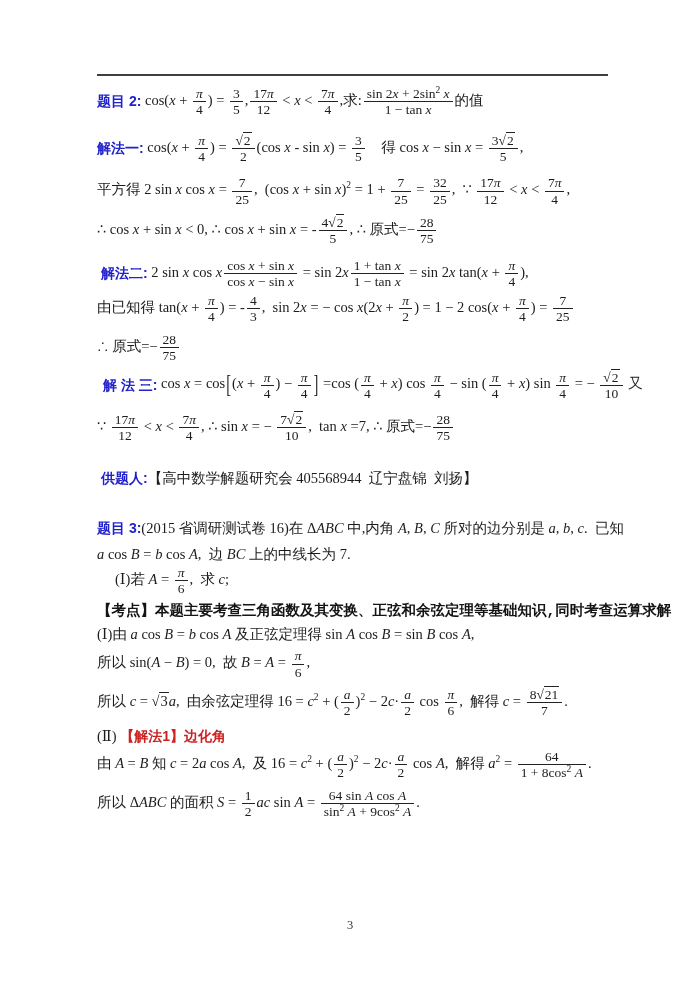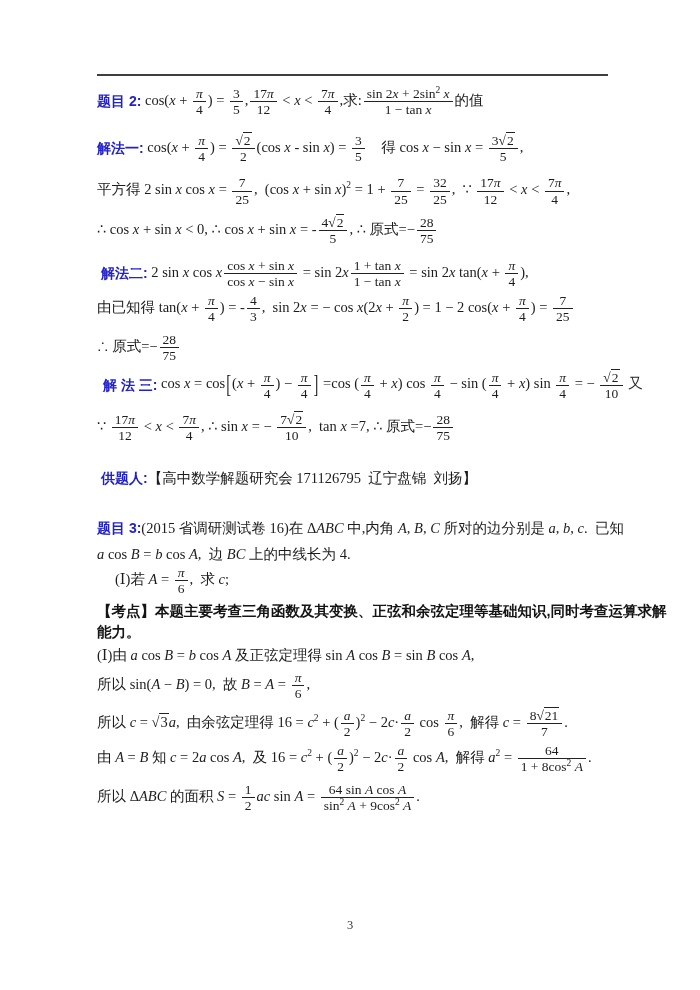--- a/index.html
+++ b/index.html
@@ -11,21 +11,21 @@
   .rule{border-top:2.5px solid #3f3f3f;height:0;margin-bottom:9px;}
   .line{display:block;white-space:nowrap;font-size:14.5px;line-height:1.35;}
   .line > span{vertical-align:middle;}
   .seg{white-space:pre;}
   .seg-m, .seg-zh{font-family:"Liberation Serif","DejaVu Serif",serif;}
   .seg-blue{color:var(--accent-blue,#2222CC);font-weight:700;
     font-family:"Liberation Sans","DejaVu Sans",sans-serif;font-size:14px;}
   .seg-red{color:var(--accent-red,#CC2222);font-weight:700;
     font-family:"Liberation Sans","DejaVu Sans",sans-serif;font-size:14px;}
   .seg-boldzh{font-weight:700;color:#141414;
-    font-family:Liberation Sans, sans-serif;font-size:14.5px;}
+    font-family:Liberation Mono, monospace;font-size:14.5px;}
   .t{white-space:pre;}
   .it{font-style:italic;}
   .frac{display:inline-block;vertical-align:middle;text-align:center;margin:1px 2px;font-size:13.5px;}
   .frac .num{display:block;border-bottom:1px solid #222;padding:0 3px;line-height:1.12;}
   .frac .den{display:block;padding:0 3px;line-height:1.12;}
   .sqrt{white-space:nowrap;}
   .sqrt .rad{border-top:1px solid #222;padding:0 1px;}
   sup{font-size:9.5px;line-height:0;vertical-align:super;white-space:pre;}
   .bigbr{display:inline-block;transform:scaleY(1.8);vertical-align:middle;margin:0 1px;}
   .footer{position:absolute;left:0;right:0;top:918px;text-align:center;
@@ -39,27 +39,27 @@
   <div id="doc">
       <div class="line" style="margin-top: 8px;"><span class="seg seg-blue">题目 2:</span><span class="seg seg-m"><span class="t"> cos(</span><span class="it">x</span><span class="t"> + </span><span class="frac"><span class="num"><span class="it">π</span></span><span class="den"><span class="t">4</span></span></span><span class="t">) = </span><span class="frac"><span class="num"><span class="t">3</span></span><span class="den"><span class="t">5</span></span></span><span class="t">,</span><span class="frac"><span class="num"><span class="t">17</span><span class="it">π</span></span><span class="den"><span class="t">12</span></span></span><span class="t"> &lt; </span><span class="it">x</span><span class="t"> &lt; </span><span class="frac"><span class="num"><span class="t">7</span><span class="it">π</span></span><span class="den"><span class="t">4</span></span></span><span class="t">,求:</span><span class="frac"><span class="num"><span class="t">sin 2</span><span class="it">x</span><span class="t"> + 2sin</span><sup>2</sup><span class="t"> </span><span class="it">x</span></span><span class="den"><span class="t">1 − tan </span><span class="it">x</span></span></span><span class="t">的值</span></span></div>
       <div class="line" style="margin-top: 14px;"><span class="seg seg-blue">解法一:</span><span class="seg seg-m"><span class="t"> cos(</span><span class="it">x</span><span class="t"> + </span><span class="frac"><span class="num"><span class="it">π</span></span><span class="den"><span class="t">4</span></span></span><span class="t">) = </span><span class="frac"><span class="num"><span class="sqrt"><span class="rsign">√</span><span class="rad">2</span></span></span><span class="den"><span class="t">2</span></span></span><span class="t">(cos </span><span class="it">x</span><span class="t"> - sin </span><span class="it">x</span><span class="t">) = </span><span class="frac"><span class="num"><span class="t">3</span></span><span class="den"><span class="t">5</span></span></span><span class="t">    得 cos </span><span class="it">x</span><span class="t"> − sin </span><span class="it">x</span><span class="t"> = </span><span class="frac"><span class="num"><span class="t">3</span><span class="sqrt"><span class="rsign">√</span><span class="rad">2</span></span></span><span class="den"><span class="t">5</span></span></span><span class="t">,</span></span></div>
       <div class="line" style="margin-top: 9px;"><span class="seg seg-m"><span class="t">平方得 2 sin </span><span class="it">x</span><span class="t"> cos </span><span class="it">x</span><span class="t"> = </span><span class="frac"><span class="num"><span class="t">7</span></span><span class="den"><span class="t">25</span></span></span><span class="t">,  (cos </span><span class="it">x</span><span class="t"> + sin </span><span class="it">x</span><span class="t">)</span><sup>2</sup><span class="t"> = 1 + </span><span class="frac"><span class="num"><span class="t">7</span></span><span class="den"><span class="t">25</span></span></span><span class="t"> = </span><span class="frac"><span class="num"><span class="t">32</span></span><span class="den"><span class="t">25</span></span></span><span class="t">,  ∵ </span><span class="frac"><span class="num"><span class="t">17</span><span class="it">π</span></span><span class="den"><span class="t">12</span></span></span><span class="t"> &lt; </span><span class="it">x</span><span class="t"> &lt; </span><span class="frac"><span class="num"><span class="t">7</span><span class="it">π</span></span><span class="den"><span class="t">4</span></span></span><span class="t">,</span></span></div>
       <div class="line" style="margin-top: 6px;"><span class="seg seg-m"><span class="t">∴ cos </span><span class="it">x</span><span class="t"> + sin </span><span class="it">x</span><span class="t"> &lt; 0, ∴ cos </span><span class="it">x</span><span class="t"> + sin </span><span class="it">x</span><span class="t"> = -</span><span class="frac"><span class="num"><span class="t">4</span><span class="sqrt"><span class="rsign">√</span><span class="rad">2</span></span></span><span class="den"><span class="t">5</span></span></span><span class="t">, ∴ 原式=−</span><span class="frac"><span class="num"><span class="t">28</span></span><span class="den"><span class="t">75</span></span></span></span></div>
       <div class="line" style="margin-top: 10px; padding-left: 4px;"><span class="seg seg-blue">解法二:</span><span class="seg seg-m"><span class="t"> 2 sin </span><span class="it">x</span><span class="t"> cos </span><span class="it">x</span><span class="frac"><span class="num"><span class="t">cos </span><span class="it">x</span><span class="t"> + sin </span><span class="it">x</span></span><span class="den"><span class="t">cos </span><span class="it">x</span><span class="t"> − sin </span><span class="it">x</span></span></span><span class="t"> = sin 2</span><span class="it">x</span><span class="frac"><span class="num"><span class="t">1 + tan </span><span class="it">x</span></span><span class="den"><span class="t">1 − tan </span><span class="it">x</span></span></span><span class="t"> = sin 2</span><span class="it">x</span><span class="t"> tan(</span><span class="it">x</span><span class="t"> + </span><span class="frac"><span class="num"><span class="it">π</span></span><span class="den"><span class="t">4</span></span></span><span class="t">),</span></span></div>
       <div class="line" style="margin-top: 2px;"><span class="seg seg-m"><span class="t">由已知得 tan(</span><span class="it">x</span><span class="t"> + </span><span class="frac"><span class="num"><span class="it">π</span></span><span class="den"><span class="t">4</span></span></span><span class="t">) = -</span><span class="frac"><span class="num"><span class="t">4</span></span><span class="den"><span class="t">3</span></span></span><span class="t">,  sin 2</span><span class="it">x</span><span class="t"> = − cos </span><span class="it">x</span><span class="t">(2</span><span class="it">x</span><span class="t"> + </span><span class="frac"><span class="num"><span class="it">π</span></span><span class="den"><span class="t">2</span></span></span><span class="t">) = 1 − 2 cos(</span><span class="it">x</span><span class="t"> + </span><span class="frac"><span class="num"><span class="it">π</span></span><span class="den"><span class="t">4</span></span></span><span class="t">) = </span><span class="frac"><span class="num"><span class="t">7</span></span><span class="den"><span class="t">25</span></span></span></span></div>
       <div class="line" style="margin-top: 6px;"><span class="seg seg-m"><span class="t">∴ 原式=−</span><span class="frac"><span class="num"><span class="t">28</span></span><span class="den"><span class="t">75</span></span></span></span></div>
       <div class="line" style="margin-top: 4px; padding-left: 6px;"><span class="seg seg-blue">解 法 三:</span><span class="seg seg-m"><span class="t"> cos </span><span class="it">x</span><span class="t"> = cos</span><span class="bigbr">[</span><span class="t">(</span><span class="it">x</span><span class="t"> + </span><span class="frac"><span class="num"><span class="it">π</span></span><span class="den"><span class="t">4</span></span></span><span class="t">) − </span><span class="frac"><span class="num"><span class="it">π</span></span><span class="den"><span class="t">4</span></span></span><span class="bigbr">]</span><span class="t"> =cos (</span><span class="frac"><span class="num"><span class="it">π</span></span><span class="den"><span class="t">4</span></span></span><span class="t"> + </span><span class="it">x</span><span class="t">) cos </span><span class="frac"><span class="num"><span class="it">π</span></span><span class="den"><span class="t">4</span></span></span><span class="t"> − sin (</span><span class="frac"><span class="num"><span class="it">π</span></span><span class="den"><span class="t">4</span></span></span><span class="t"> + </span><span class="it">x</span><span class="t">) sin </span><span class="frac"><span class="num"><span class="it">π</span></span><span class="den"><span class="t">4</span></span></span><span class="t"> = − </span><span class="frac"><span class="num"><span class="sqrt"><span class="rsign">√</span><span class="rad">2</span></span></span><span class="den"><span class="t">10</span></span></span><span class="t"> 又</span></span></div>
       <div class="line" style="margin-top: 9px;"><span class="seg seg-m"><span class="t">∵ </span><span class="frac"><span class="num"><span class="t">17</span><span class="it">π</span></span><span class="den"><span class="t">12</span></span></span><span class="t"> &lt; </span><span class="it">x</span><span class="t"> &lt; </span><span class="frac"><span class="num"><span class="t">7</span><span class="it">π</span></span><span class="den"><span class="t">4</span></span></span><span class="t">, ∴ sin </span><span class="it">x</span><span class="t"> = − </span><span class="frac"><span class="num"><span class="t">7</span><span class="sqrt"><span class="rsign">√</span><span class="rad">2</span></span></span><span class="den"><span class="t">10</span></span></span><span class="t">,  tan </span><span class="it">x</span><span class="t"> =7, ∴ 原式=−</span><span class="frac"><span class="num"><span class="t">28</span></span><span class="den"><span class="t">75</span></span></span></span></div>
-      <div class="line" style="margin-top: 24px; padding-left: 4px;"><span class="seg seg-blue">供题人:</span><span class="seg seg-zh">【高中数学解题研究会 171126795  辽宁盘锦  刘扬】</span></div>
+      <div class="line" style="margin-top: 24px; padding-left: 4px;"><span class="seg seg-blue">供题人:</span><span class="seg seg-zh">【高中数学解题研究会 405568944  辽宁盘锦  刘扬】</span></div>
       <div class="line" style="margin-top: 30px;"><span class="seg seg-blue">题目 3:</span><span class="seg seg-m"><span class="t">(2015 省调研测试卷 16)在 Δ</span><span class="it">ABC</span><span class="t"> 中,内角 </span><span class="it">A</span><span class="t">, </span><span class="it">B</span><span class="t">, </span><span class="it">C</span><span class="t"> 所对的边分别是 </span><span class="it">a</span><span class="t">, </span><span class="it">b</span><span class="t">, </span><span class="it">c</span><span class="t">.  已知</span></span></div>
-      <div class="line" style="margin-top: 5px;"><span class="seg seg-m"><span class="it">a</span><span class="t"> cos </span><span class="it">B</span><span class="t"> = </span><span class="it">b</span><span class="t"> cos </span><span class="it">A</span><span class="t">,  边 </span><span class="it">BC</span><span class="t"> 上的中线长为 4.</span></span></div>
+      <div class="line" style="margin-top: 5px;"><span class="seg seg-m"><span class="it">a</span><span class="t"> cos </span><span class="it">B</span><span class="t"> = </span><span class="it">b</span><span class="t"> cos </span><span class="it">A</span><span class="t">,  边 </span><span class="it">BC</span><span class="t"> 上的中线长为 7.</span></span></div>
       <div class="line" style="padding-left: 18px;"><span class="seg seg-m"><span class="t">(Ⅰ)若 </span><span class="it">A</span><span class="t"> = </span><span class="frac"><span class="num"><span class="it">π</span></span><span class="den"><span class="t">6</span></span></span><span class="t">,  求 </span><span class="it">c</span><span class="t">;</span></span></div>
       <div class="line" style="margin-top: 3px;"><span class="seg seg-boldzh">【考点】本题主要考查三角函数及其变换、正弦和余弦定理等基础知识,同时考查运算求解</span></div>
-      <div class="line" style="margin-top: 1px;"><span class="seg seg-boldzh">能力。</span></div>
       <div class="line" style="margin-top: 3px;"><span class="seg seg-m"><span class="t">(Ⅰ)由 </span><span class="it">a</span><span class="t"> cos </span><span class="it">B</span><span class="t"> = </span><span class="it">b</span><span class="t"> cos </span><span class="it">A</span><span class="t"> 及正弦定理得 sin </span><span class="it">A</span><span class="t"> cos </span><span class="it">B</span><span class="t"> = sin </span><span class="it">B</span><span class="t"> cos </span><span class="it">A</span><span class="t">,</span></span></div>
       <div class="line" style="margin-top: 3px;"><span class="seg seg-m"><span class="t">所以 sin(</span><span class="it">A</span><span class="t"> − </span><span class="it">B</span><span class="t">) = 0,  故 </span><span class="it">B</span><span class="t"> = </span><span class="it">A</span><span class="t"> = </span><span class="frac"><span class="num"><span class="it">π</span></span><span class="den"><span class="t">6</span></span></span><span class="t">,</span></span></div>
       <div class="line" style="margin-top: 5px;"><span class="seg seg-m"><span class="t">所以 </span><span class="it">c</span><span class="t"> = </span><span class="sqrt"><span class="rsign">√</span><span class="rad">3</span></span><span class="it">a</span><span class="t">,  由余弦定理得 16 = </span><span class="it">c</span><sup>2</sup><span class="t"> + (</span><span class="frac"><span class="num"><span class="it">a</span></span><span class="den"><span class="t">2</span></span></span><span class="t">)</span><sup>2</sup><span class="t"> − 2</span><span class="it">c</span><span class="t">·</span><span class="frac"><span class="num"><span class="it">a</span></span><span class="den"><span class="t">2</span></span></span><span class="t"> cos </span><span class="frac"><span class="num"><span class="it">π</span></span><span class="den"><span class="t">6</span></span></span><span class="t">,  解得 </span><span class="it">c</span><span class="t"> = </span><span class="frac"><span class="num"><span class="t">8</span><span class="sqrt"><span class="rsign">√</span><span class="rad">21</span></span></span><span class="den"><span class="t">7</span></span></span><span class="t">.</span></span></div>
+      <div class="line" style="margin-top: 7px;"><span class="seg seg-m"><span class="t">(Ⅱ) </span></span><span class="seg seg-red">【解法1】边化角</span></div>
       <div class="line" style="margin-top: 2px;"><span class="seg seg-m"><span class="t">由 </span><span class="it">A</span><span class="t"> = </span><span class="it">B</span><span class="t"> 知 </span><span class="it">c</span><span class="t"> = 2</span><span class="it">a</span><span class="t"> cos </span><span class="it">A</span><span class="t">,  及 16 = </span><span class="it">c</span><sup>2</sup><span class="t"> + (</span><span class="frac"><span class="num"><span class="it">a</span></span><span class="den"><span class="t">2</span></span></span><span class="t">)</span><sup>2</sup><span class="t"> − 2</span><span class="it">c</span><span class="t">·</span><span class="frac"><span class="num"><span class="it">a</span></span><span class="den"><span class="t">2</span></span></span><span class="t"> cos </span><span class="it">A</span><span class="t">,  解得 </span><span class="it">a</span><sup>2</sup><span class="t"> = </span><span class="frac"><span class="num"><span class="t">64</span></span><span class="den"><span class="t">1 + 8cos</span><sup>2</sup><span class="t"> </span><span class="it">A</span></span></span><span class="t">.</span></span></div>
       <div class="line" style="margin-top: 5px;"><span class="seg seg-m"><span class="t">所以 Δ</span><span class="it">ABC</span><span class="t"> 的面积 </span><span class="it">S</span><span class="t"> = </span><span class="frac"><span class="num"><span class="t">1</span></span><span class="den"><span class="t">2</span></span></span><span class="it">ac</span><span class="t"> sin </span><span class="it">A</span><span class="t"> = </span><span class="frac"><span class="num"><span class="t">64 sin </span><span class="it">A</span><span class="t"> cos </span><span class="it">A</span></span><span class="den"><span class="t">sin</span><sup>2</sup><span class="t"> </span><span class="it">A</span><span class="t"> + 9cos</span><sup>2</sup><span class="t"> </span><span class="it">A</span></span></span><span class="t">.</span></span></div>
     </div>
 </div>
 
 <div class="footer">3</div>
 
 </body></html>

